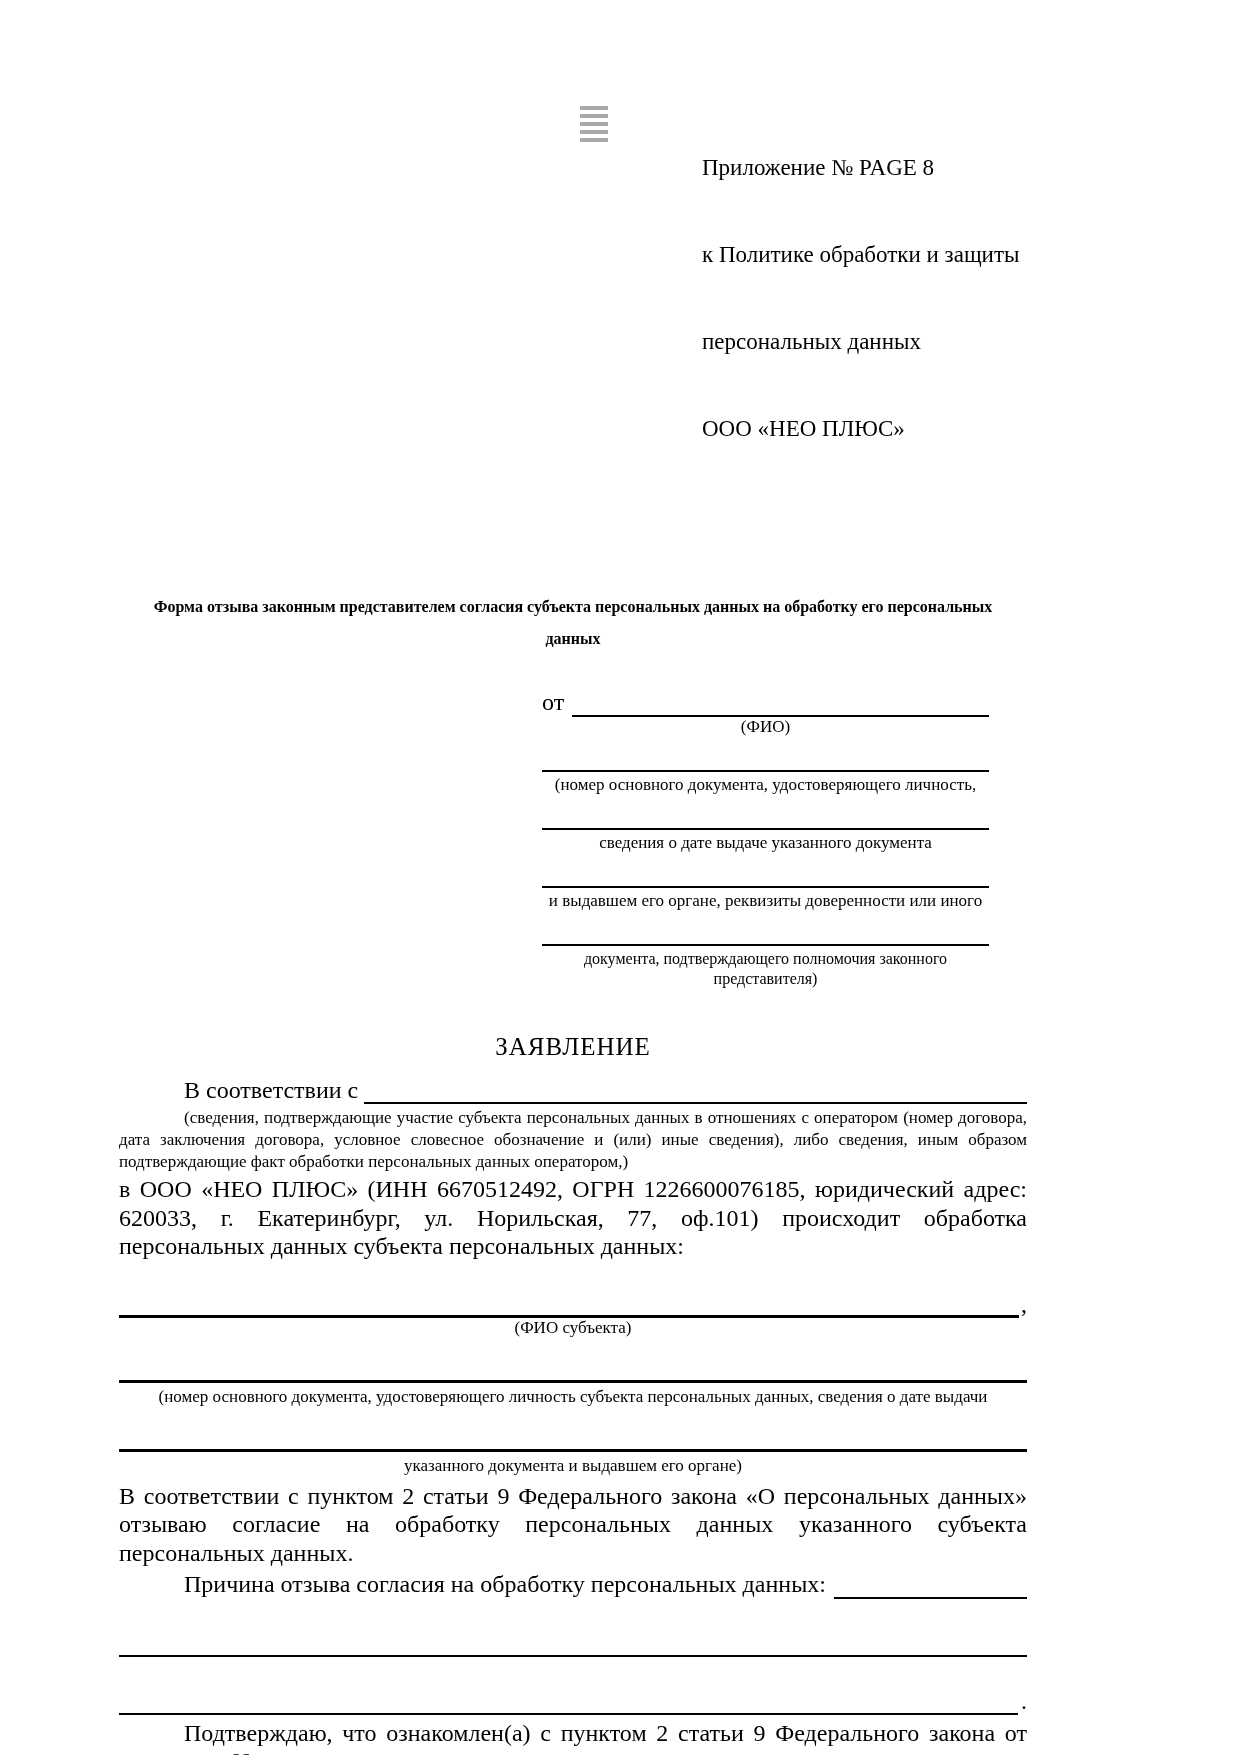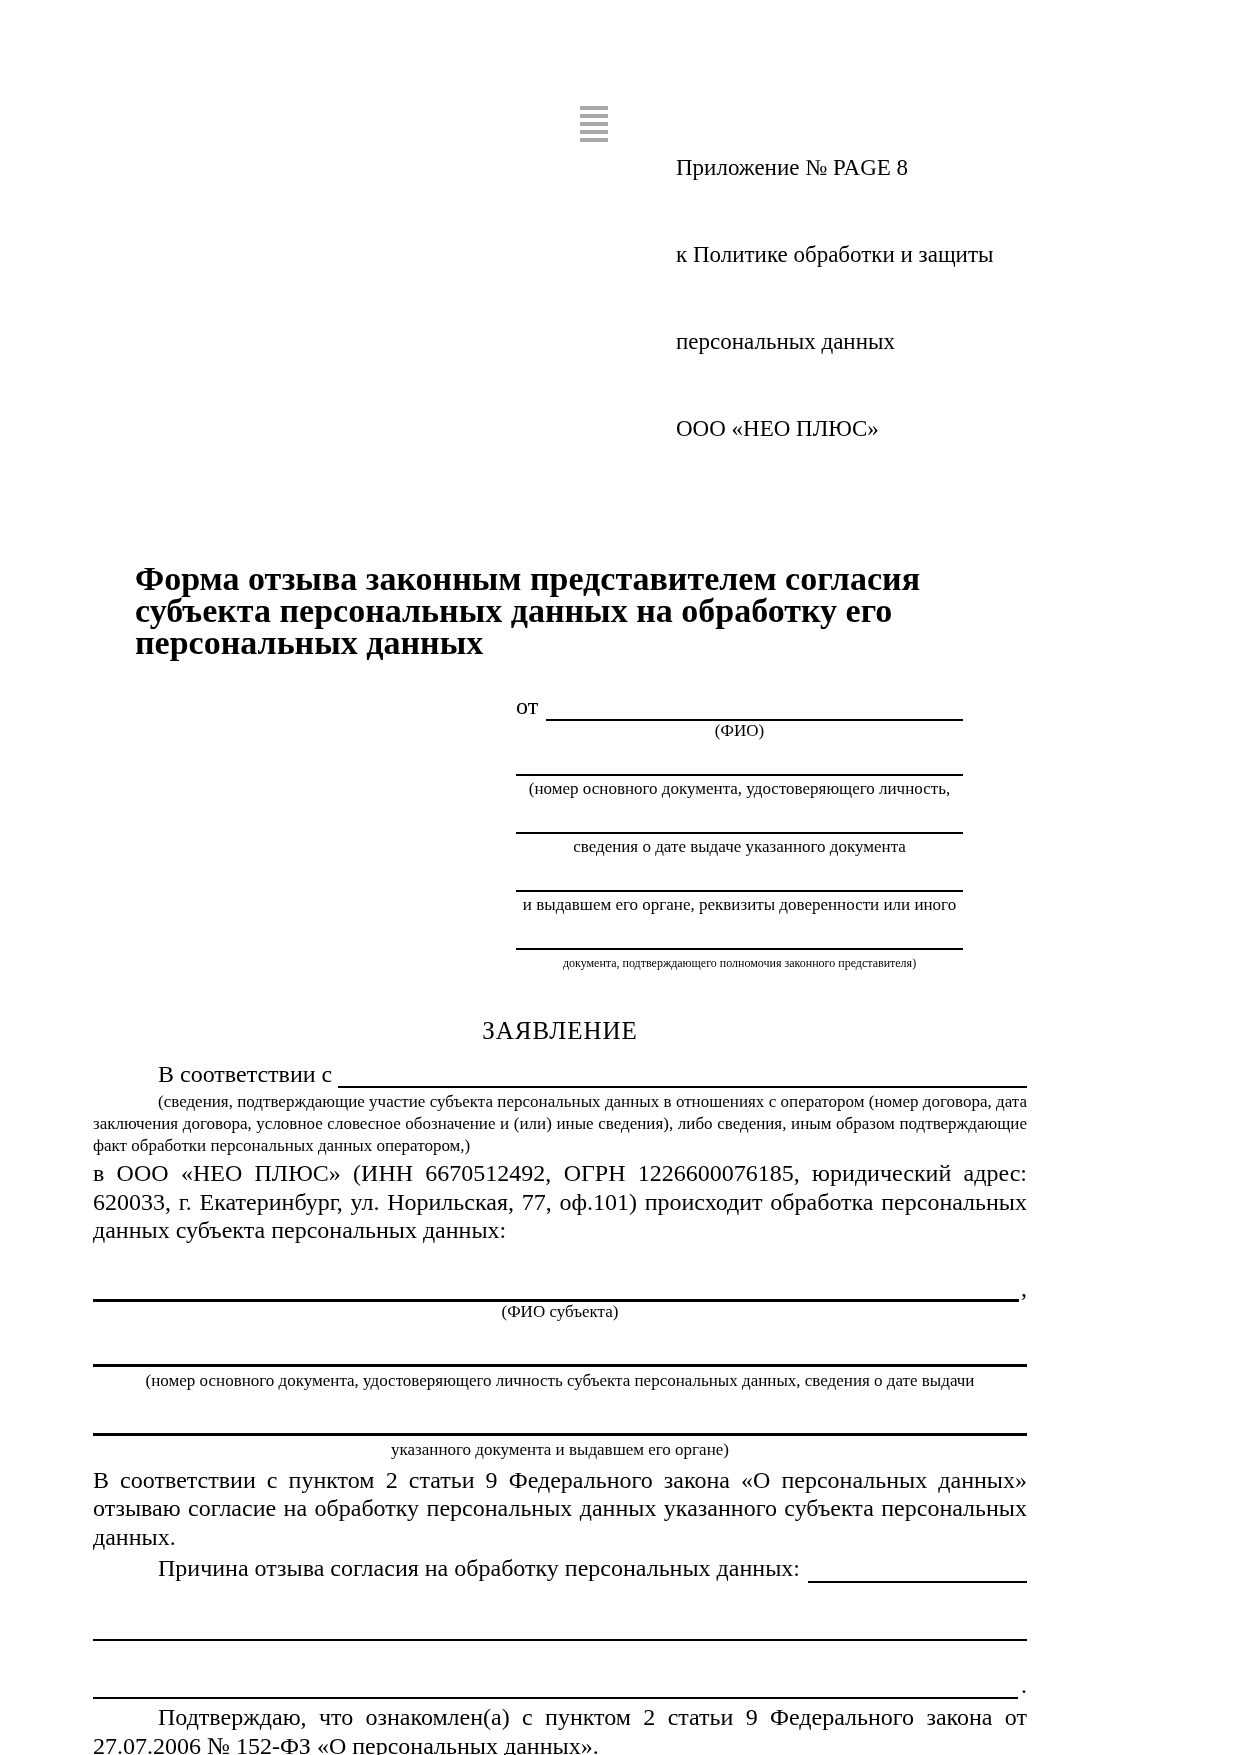--- a/index.html
+++ b/index.html
@@ -1,45 +1,45 @@
 <!DOCTYPE html>
 <html lang="ru"><head>
 <meta charset="utf-8">
 <style>
   html,body { margin:0; padding:0; background:#888; }
   .page {
     width:1242px; height:1755px; background:#ffffff; margin:0 auto;
     position:relative; box-sizing:border-box;
-    padding:95px 215px 0 93px;
+    padding:95px 215px 0 119px;
     font-family:"Liberation Serif", serif; font-size:24px; color:#000;
     overflow:hidden;
   }
   
   .doc-artifact {
     position:absolute; left:580px; top:106px; width:28px; height:38px;
     background:repeating-linear-gradient(#9a9a9a 0 4px, #fff 4px 8px);
     opacity:.85;
   }
   .hdr { margin-left:583px; font-size:23px; line-height:29px; white-space:pre-wrap; }
   .hdr p { margin:0; white-space:nowrap; }
 
   .title {
-    margin:62px auto 0; max-width:850px; text-align:left;
-    font-weight:bold; font-size:34px; line-height:32px;
+    margin:90px auto 0; max-width:850px; text-align:center;
+    font-weight:bold; font-size:16px; line-height:32px;
   }
 
   .recipient { margin-left:423px; width:447px; margin-top:32px; font-size:24px; }
   .recipient .to { line-height:30px; }
   .from-row { display:flex; align-items:flex-end; line-height:30px; }
   .from-row .lbl { white-space:nowrap; margin-right:8px; }
   .fill-line { flex:1 1 auto; border-bottom:2px solid #000; height:26px; }
   .cap { font-size:17px; line-height:20px; text-align:center; }
   .field { margin-top:33px; }
   .field .ln { border-bottom:2px solid #000; height:0; margin-bottom:3px; }
-  .cap.wide { margin-left:-10px; margin-right:-10px; font-size:12px; }
+  .cap.wide { margin-left:-10px; margin-right:-10px; font-size:16px; }
 
   .st-heading { margin-top:44px; text-align:center; font-size:25px; letter-spacing:1px; }
 
   .intro-row { display:flex; align-items:center; margin-top:14px; line-height:30px; }
   .intro-row .indent { width:65px; flex:0 0 auto; }
   .intro-row .lbl { white-space:nowrap; margin-right:6px; }
 
   .small-note { margin:2px 0 0; font-size:17px; line-height:22px; text-align:justify; text-indent:65px; }
   .body-par { margin:2px 0 0; font-size:24px; line-height:28.5px; text-align:justify; }
 

